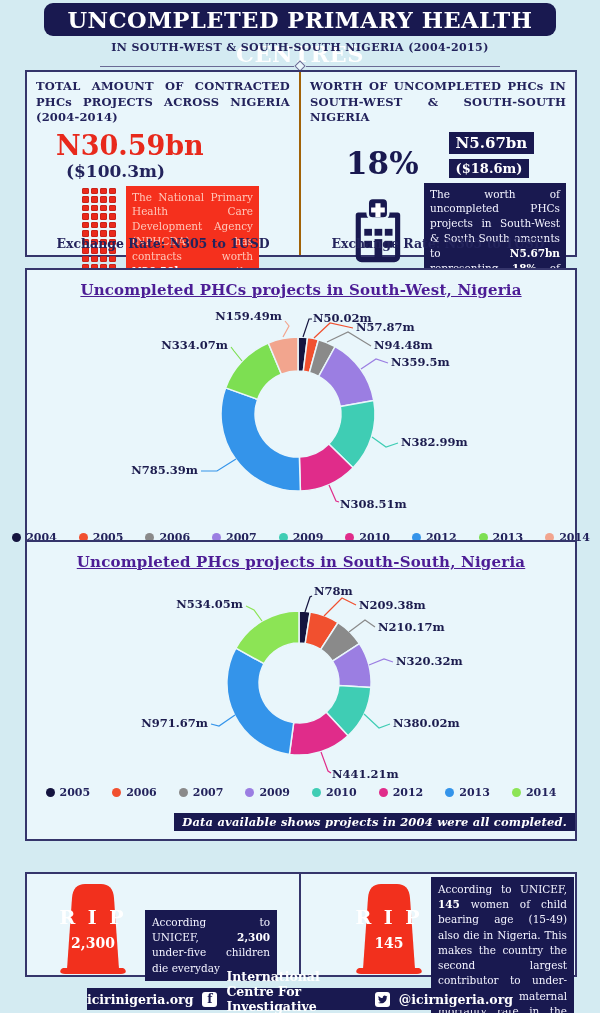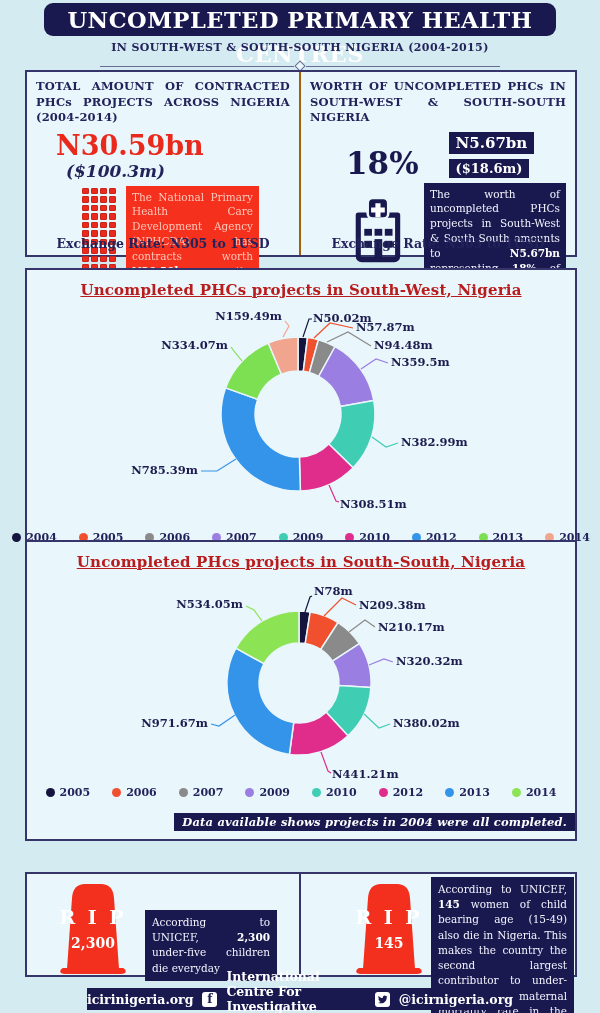--- a/index.html
+++ b/index.html
@@ -41,21 +41,21 @@
   }
   .top-box{top:70px;height:187px;display:flex;}
   .half{width:50%;box-sizing:border-box;padding:5px 9px;position:relative;}
   .half.left{border-right:2px solid #a16207;}
 
   .panel-title{
     margin:2px 0 0 0;font-size:11.5px;font-weight:bold;line-height:1.35;
     text-align:justify;text-align-last:left;color:#23235c;letter-spacing:.2px;
   }
   .big-red{margin:6px 0 0 20px;font-size:27px;font-weight:bold;color:#e8291c;line-height:1;}
-  .usd-navy{margin:4px 0 0 30px;font-size:17px;font-weight:bold;color:#23235c;line-height:1;font-style:italic;}
+  .usd-navy{margin:4px 0 0 30px;font-size:17px;font-weight:bold;color:#23235c;line-height:1;}
   .waffle-row{display:flex;margin:6px 0 0 46px;}
   .waffle{display:grid;grid-template-columns:repeat(4,7px);grid-auto-rows:6.5px;gap:2px;margin-top:2px;}
   .waffle i{background:#ea2a1c;border:1px solid #c9231a;border-radius:1px;display:block;}
   .red-note{
     width:121px;margin-left:10px;background:#f5301d;color:#ffc7ba;
     font-size:10.5px;line-height:1.42;padding:4px 6px;text-align:justify;
   }
   .red-note b{color:#ffffff;}
   .exch{
     position:absolute;left:0;bottom:4px;width:100%;text-align:center;
@@ -74,21 +74,21 @@
     width:152px;margin-left:22px;background:#191950;color:#f3f3ff;
     font-size:10.5px;line-height:1.42;padding:4px 6px;text-align:justify;
   }
   .navy-note b{color:#ffffff;}
 
   
   .chart-box1{top:268px;height:289px;}
   .chart-box2{top:540px;height:301px;}
   .chart-title{
     margin-top:11px;text-align:center;font-size:15px;font-weight:bold;
-    color:#b91c1c;text-decoration:underline;letter-spacing:.2px;
+    color:#4c1d95;text-decoration:underline;letter-spacing:.2px;
   }
   .chart-svg{position:absolute;left:0;top:30px;}
   .chart-box2 .chart-svg{top:33px;}
   .legend{
     position:absolute;left:0;width:100%;display:flex;justify-content:center;gap:22px;
     font-size:11px;font-weight:bold;color:#23235c;
   }
   .chart-box1 .legend{bottom:11px;}
   .chart-box2 .legend{bottom:40px;}
   .legend .li{display:flex;align-items:center;gap:5px;}

